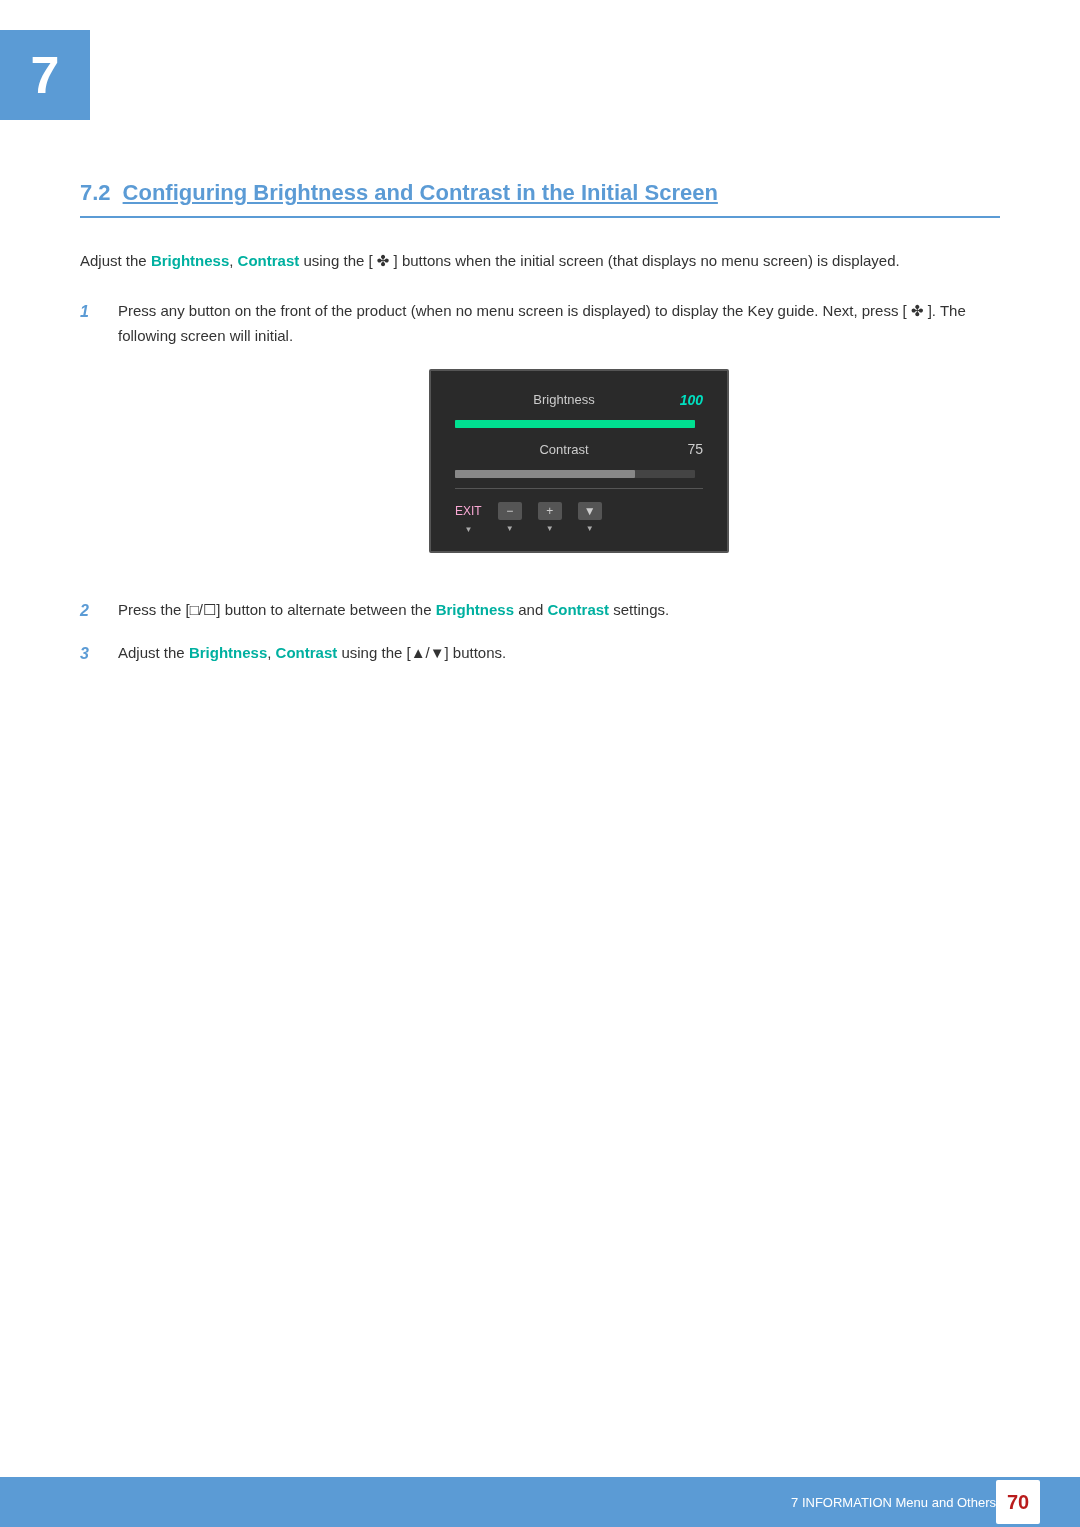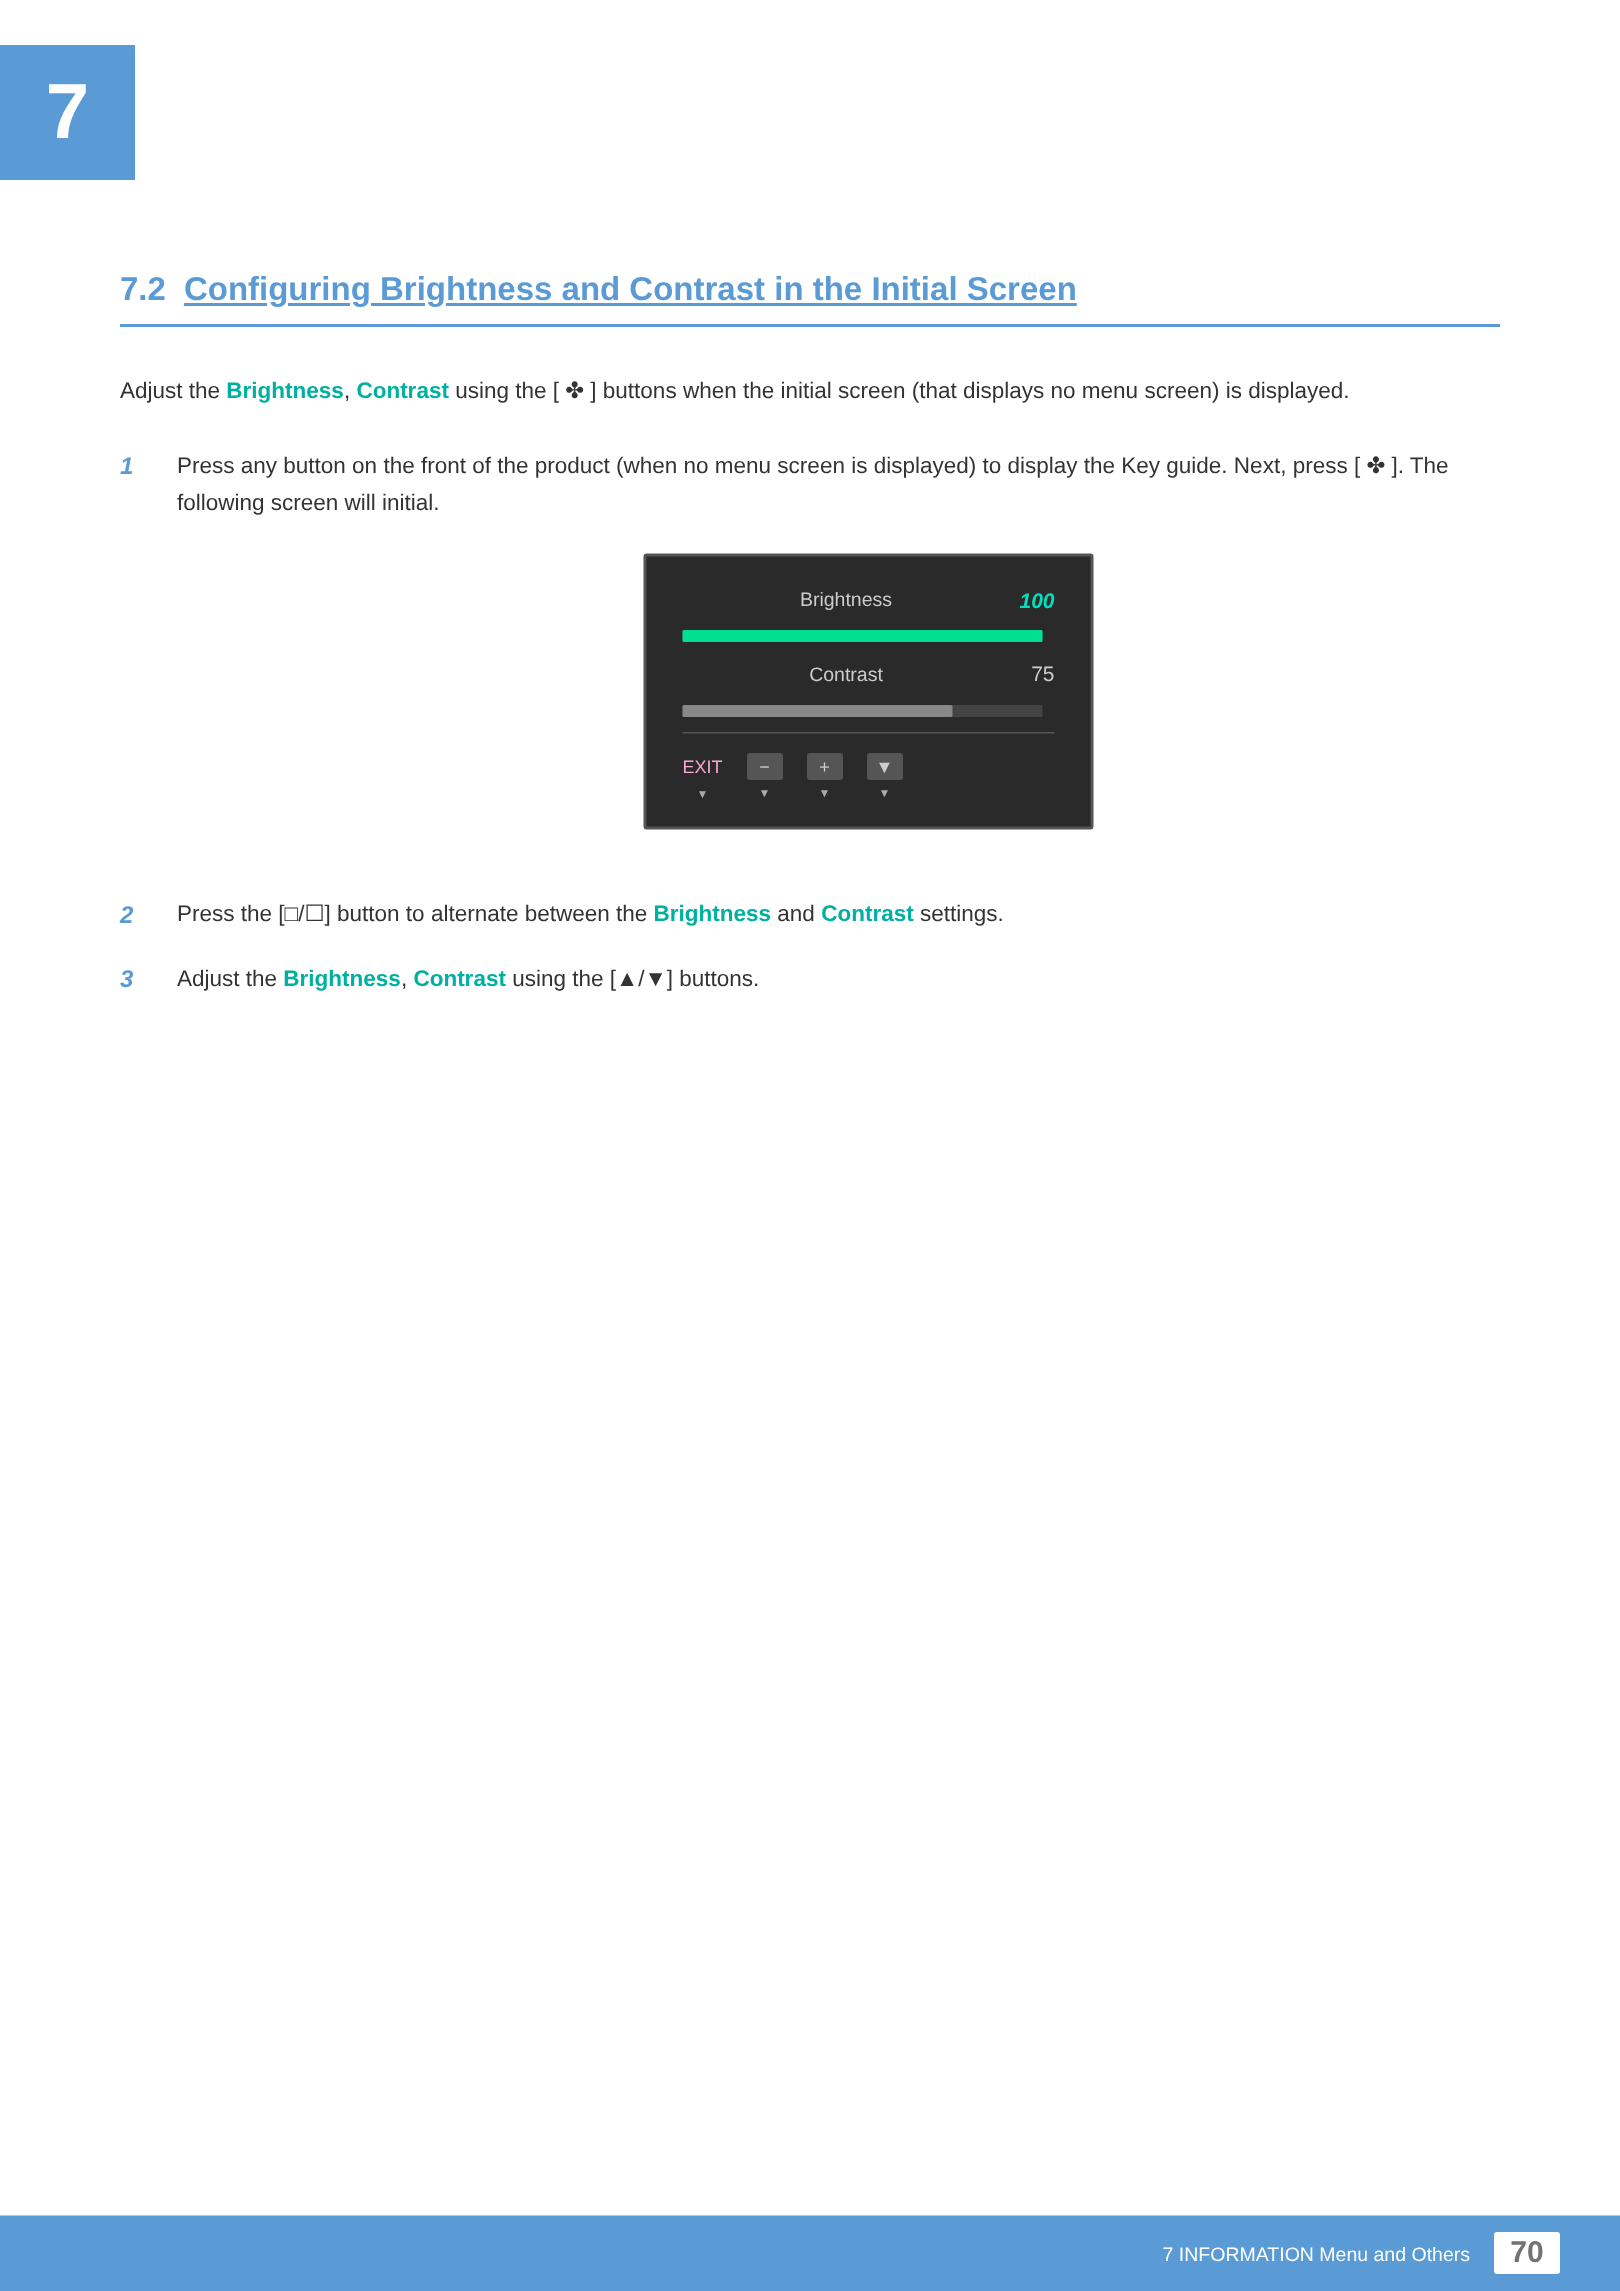--- a/index.html
+++ b/index.html
@@ -262,35 +262,35 @@
       position: absolute;
       bottom: 0;
       left: 0;
       right: 0;
       height: 50px;
       background: #5b9bd5;
       display: flex;
       align-items: center;
       justify-content: flex-end;
       padding-right: 40px;
-      gap: 16px;
+      gap: 0;
     }
 
     .footer-text {
       color: #ffffff;
       font-size: 13px;
     }
 
     .footer-page-number {
       background: #ffffff;
-      color: #737373;
+      color: #b91c1c;
       font-size: 20px;
       font-weight: bold;
       width: 44px;
-      height: 28px;
+      height: 44px;
       display: flex;
       align-items: center;
       justify-content: center;
       border-radius: 2px;
     }
   </style>
 </head>
 <body>
 
 <div class="chapter-header">

